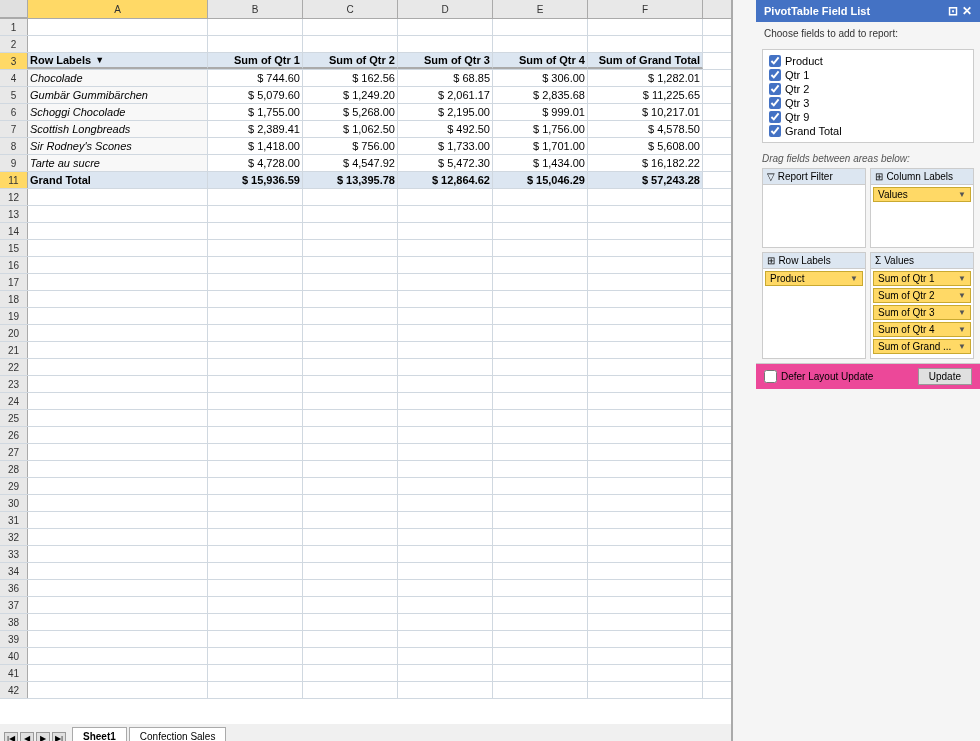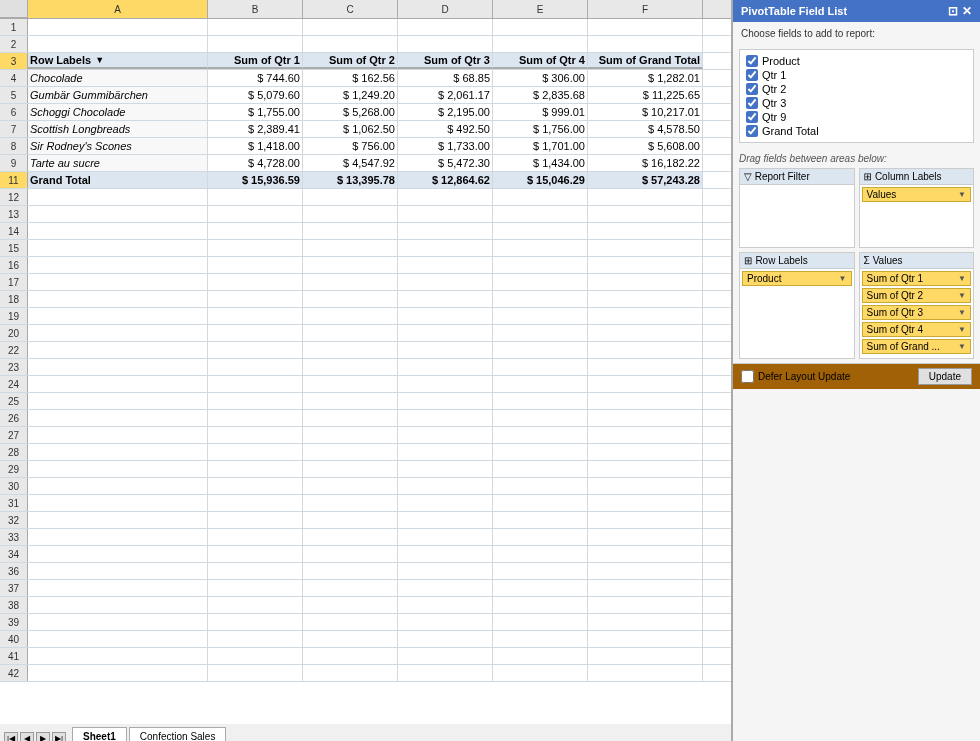--- a/index.html
+++ b/index.html
@@ -36,42 +36,42 @@
     .tab-bar { height: 22px; background: #f0f0f0; border-top: 1px solid #aaa; display: flex; align-items: flex-end; padding: 0 4px; }
     .sheet-tab { height: 19px; padding: 0 10px; background: #fff; border: 1px solid #aaa; border-bottom: none; font-size: 10px; display: flex; align-items: center; cursor: pointer; margin-right: 2px; }
     .sheet-tab.active { background: #fff; font-weight: bold; }
     .sheet-tab-nav { display: flex; align-items: center; gap: 2px; margin-right: 6px; }
     .tab-nav-btn { width: 14px; height: 14px; border: 1px solid #999; background: #e0e0e0; display: flex; align-items: center; justify-content: center; font-size: 8px; cursor: pointer; }
     
     
     .scroll-area { height: 14px; background: #f0f0f0; border-top: 1px solid #ccc; display: flex; align-items: center; }
     
     
-    .pivot-panel { width: 248px; min-width: 248px; background: #f5f5f5; border-left: 1px solid #aaa; display: flex; flex-direction: column; font-size: 11px; }
+    .pivot-panel { width: 248px; min-width: 248px; background: #f5f5f5; border-left: 1px solid #aaa; display: flex; flex-direction: column; font-size: 11px; padding-left: 23px; }
     .pivot-header { background: #4472c4; color: #fff; padding: 4px 8px; display: flex; align-items: center; justify-content: space-between; font-size: 11px; font-weight: bold; }
     .pivot-header-icons { display: flex; gap: 4px; }
     .pivot-header-icon { color: #fff; cursor: pointer; font-size: 12px; }
     
     .pivot-section { padding: 6px 8px; }
     .pivot-section-title { font-size: 10px; color: #333; margin-bottom: 4px; }
     
     .field-list { padding: 4px; background: #fff; border: 1px solid #ccc; margin: 0 6px 6px 6px; }
     .field-item { display: flex; align-items: center; gap: 4px; padding: 1px 2px; font-size: 11px; }
     .field-item input[type=checkbox] { width: 12px; height: 12px; accent-color: #4472c4; }
     
     .drag-section { padding: 4px 6px; }
     .drag-section-title { font-size: 10px; color: #555; margin-bottom: 4px; font-style: italic; }
     .drag-areas { display: grid; grid-template-columns: 1fr 1fr; gap: 4px; }
     .drag-area { background: #fff; border: 1px solid #ccc; min-height: 80px; }
     .drag-area-header { background: #dce6f1; padding: 2px 4px; font-size: 10px; display: flex; align-items: center; gap: 3px; border-bottom: 1px solid #ccc; }
     .drag-area-content { padding: 2px; }
     .drag-item { background: #ffd966; border: 1px solid #c9a930; padding: 1px 4px; font-size: 10px; display: flex; align-items: center; justify-content: space-between; margin-bottom: 2px; }
     .drag-item-arrow { font-size: 8px; color: #555; cursor: pointer; }
     
-    .pivot-footer { padding: 4px 8px; border-top: 1px solid #ccc; display: flex; align-items: center; justify-content: space-between; background: #a16207; }
+    .pivot-footer { padding: 4px 8px; border-top: 1px solid #ccc; display: flex; align-items: center; justify-content: space-between; background: #ec4899; }
     .defer-label { display: flex; align-items: center; gap: 4px; font-size: 10px; }
     .update-btn { background: #e0e0e0; border: 1px solid #999; padding: 2px 10px; font-size: 10px; cursor: pointer; }
     
     .empty-row { min-height: 16px; }
     
     .grid-rows-wrapper { flex: 1; overflow-y: auto; }
 
     .col-header-a { width: 180px; min-width: 180px; }
     .col-header-b { width: 95px; min-width: 95px; }
     .col-header-c { width: 95px; min-width: 95px; }
@@ -265,20 +265,29 @@
             <div class="row-num">19</div>
             <div class="cell col-a"></div>
             <div class="cell col-b"></div>
             <div class="cell col-c"></div>
             <div class="cell col-d"></div>
             <div class="cell col-e"></div>
             <div class="cell col-f"></div>
           </div>
           <div class="grid-row empty-row">
             <div class="row-num">20</div>
+            <div class="cell col-a"></div>
+            <div class="cell col-b"></div>
+            <div class="cell col-c"></div>
+            <div class="cell col-d"></div>
+            <div class="cell col-e"></div>
+            <div class="cell col-f"></div>
+          </div>
+          <div class="grid-row empty-row">
+            <div class="row-num">21</div>
             <div class="cell col-a"></div>
             <div class="cell col-b"></div>
             <div class="cell col-c"></div>
             <div class="cell col-d"></div>
             <div class="cell col-e"></div>
             <div class="cell col-f"></div>
           </div>
           <div class="grid-row empty-row">
             <div class="row-num">22</div>
             <div class="cell col-a"></div>

